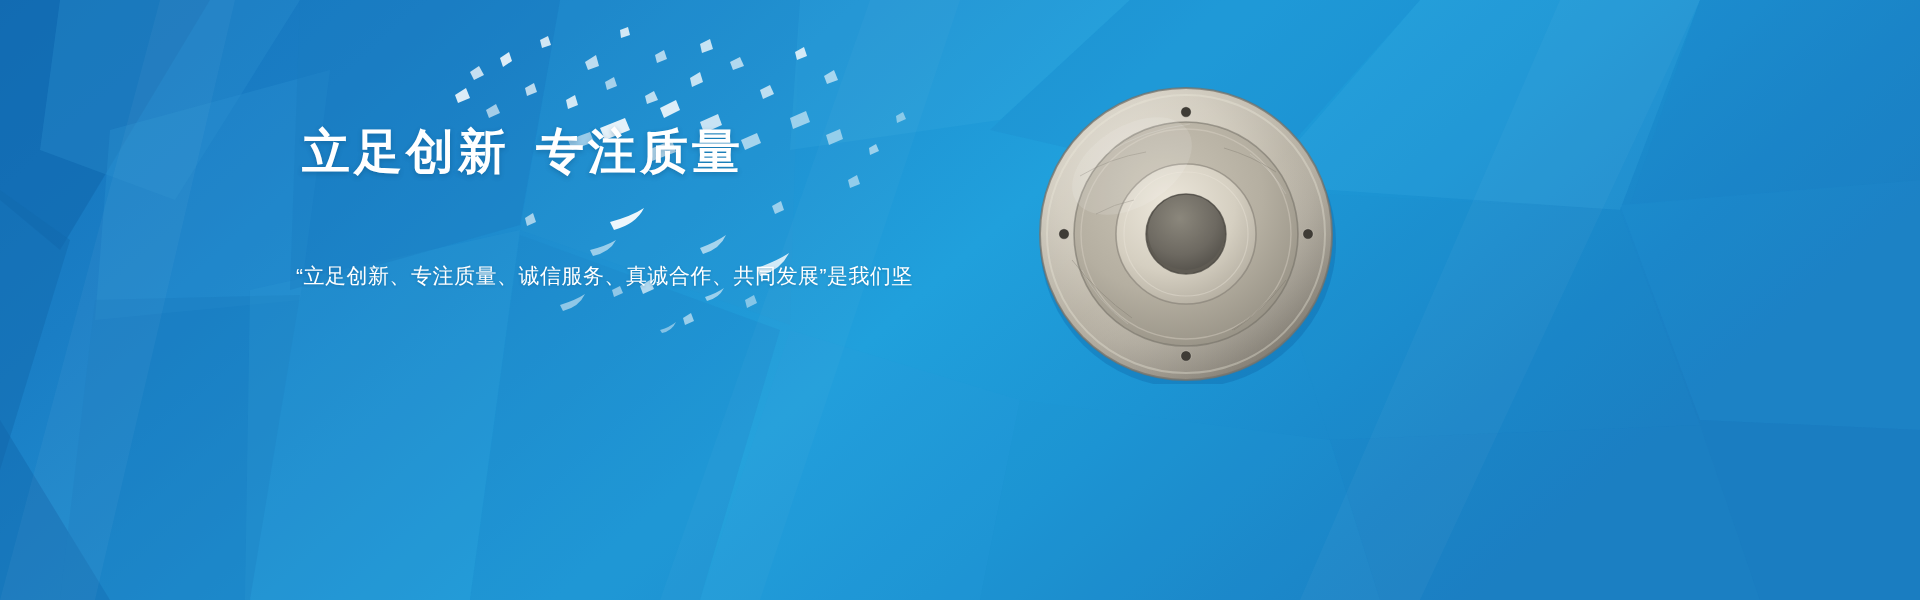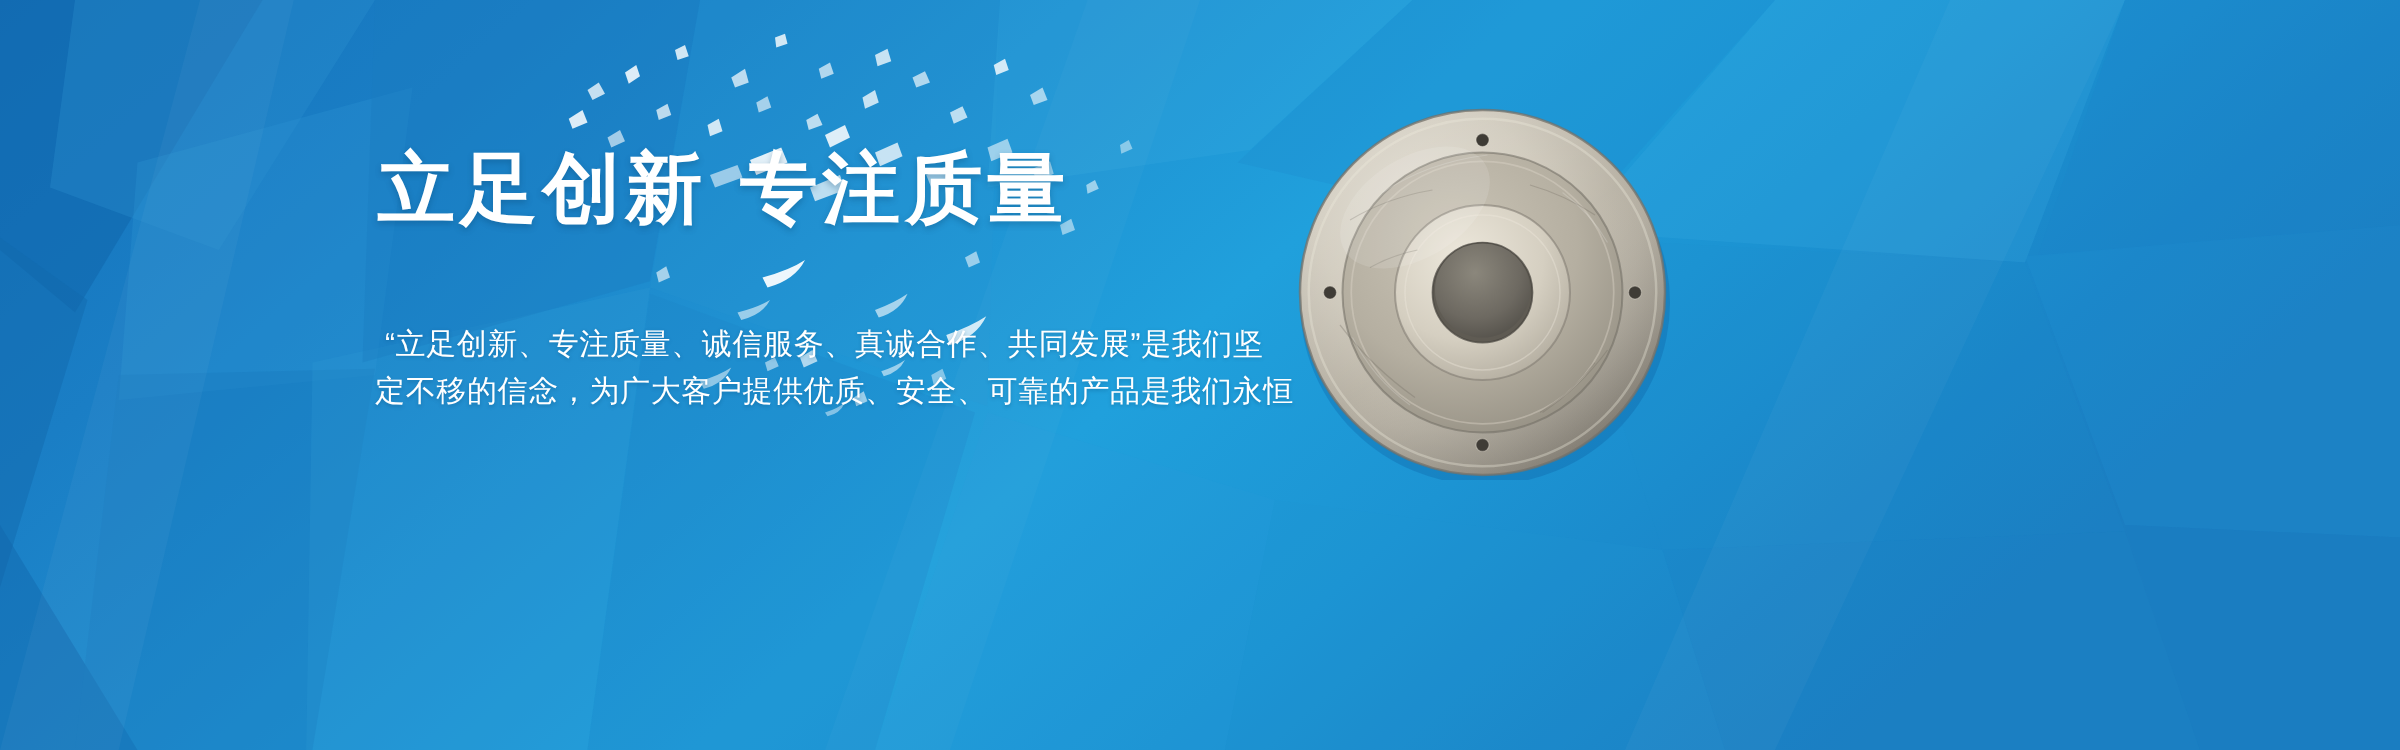--- a/index.html
+++ b/index.html
@@ -18,31 +18,31 @@
   .facets{position:absolute;inset:0;width:100%;height:100%;}
 
   
   .particles{position:absolute;left:0;top:0;width:1920px;height:600px;pointer-events:none;}
 
   
   .content{position:absolute;left:0;top:0;width:1000px;height:600px;}
 
   .headline{
     position:absolute;left:302px;top:119px;
-    font-size:62px;line-height:66px;
+    font-size:48px;line-height:66px;
     font-weight:bold;color:#ffffff;
     letter-spacing:4px;
     white-space:nowrap;
     text-shadow:0 2px 5px rgba(6,60,100,.30);
   }
   .headline .gap{display:inline-block;width:26px;}
 
   .paragraph{
-    position:absolute;left:300px;top:257px;width:640px;
-    font-size:24px;line-height:38px;
+    position:absolute;left:288px;top:257px;width:640px;
+    font-size:21px;line-height:38px;
     color:#ffffff;
     letter-spacing:.5px;
     text-shadow:0 1px 3px rgba(6,60,100,.28);
   }
   .paragraph .pline{display:block;white-space:nowrap;}
   .paragraph .pline.l1{text-indent:8px;}
 
   
   .product{
     position:absolute;left:1036px;top:84px;width:306px;height:300px;
@@ -146,21 +146,20 @@
   </svg>
 
   <div class="content">
 
     <div class="headline">
       <span>立足创新</span><span class="gap"></span><span>专注质量</span>
     </div>
 
     <div class="paragraph">
       <span class="pline l1">“立足创新、专注质量、诚信服务、真诚合作、共同发展”是我们坚</span>
-      <span class="pline">定不移的信念，为广大客户提供优质、安全、可靠的产品是我们永恒</span>
     </div>
 
   </div>
 
   <svg class="product" viewBox="0 0 306 300">
     <defs>
       <radialGradient id="discG" cx="0.36" cy="0.30" r="0.82">
         <stop offset="0%" stop-color="#e2ddd1"></stop>
         <stop offset="38%" stop-color="#cec8ba"></stop>
         <stop offset="70%" stop-color="#b3ada0"></stop>

